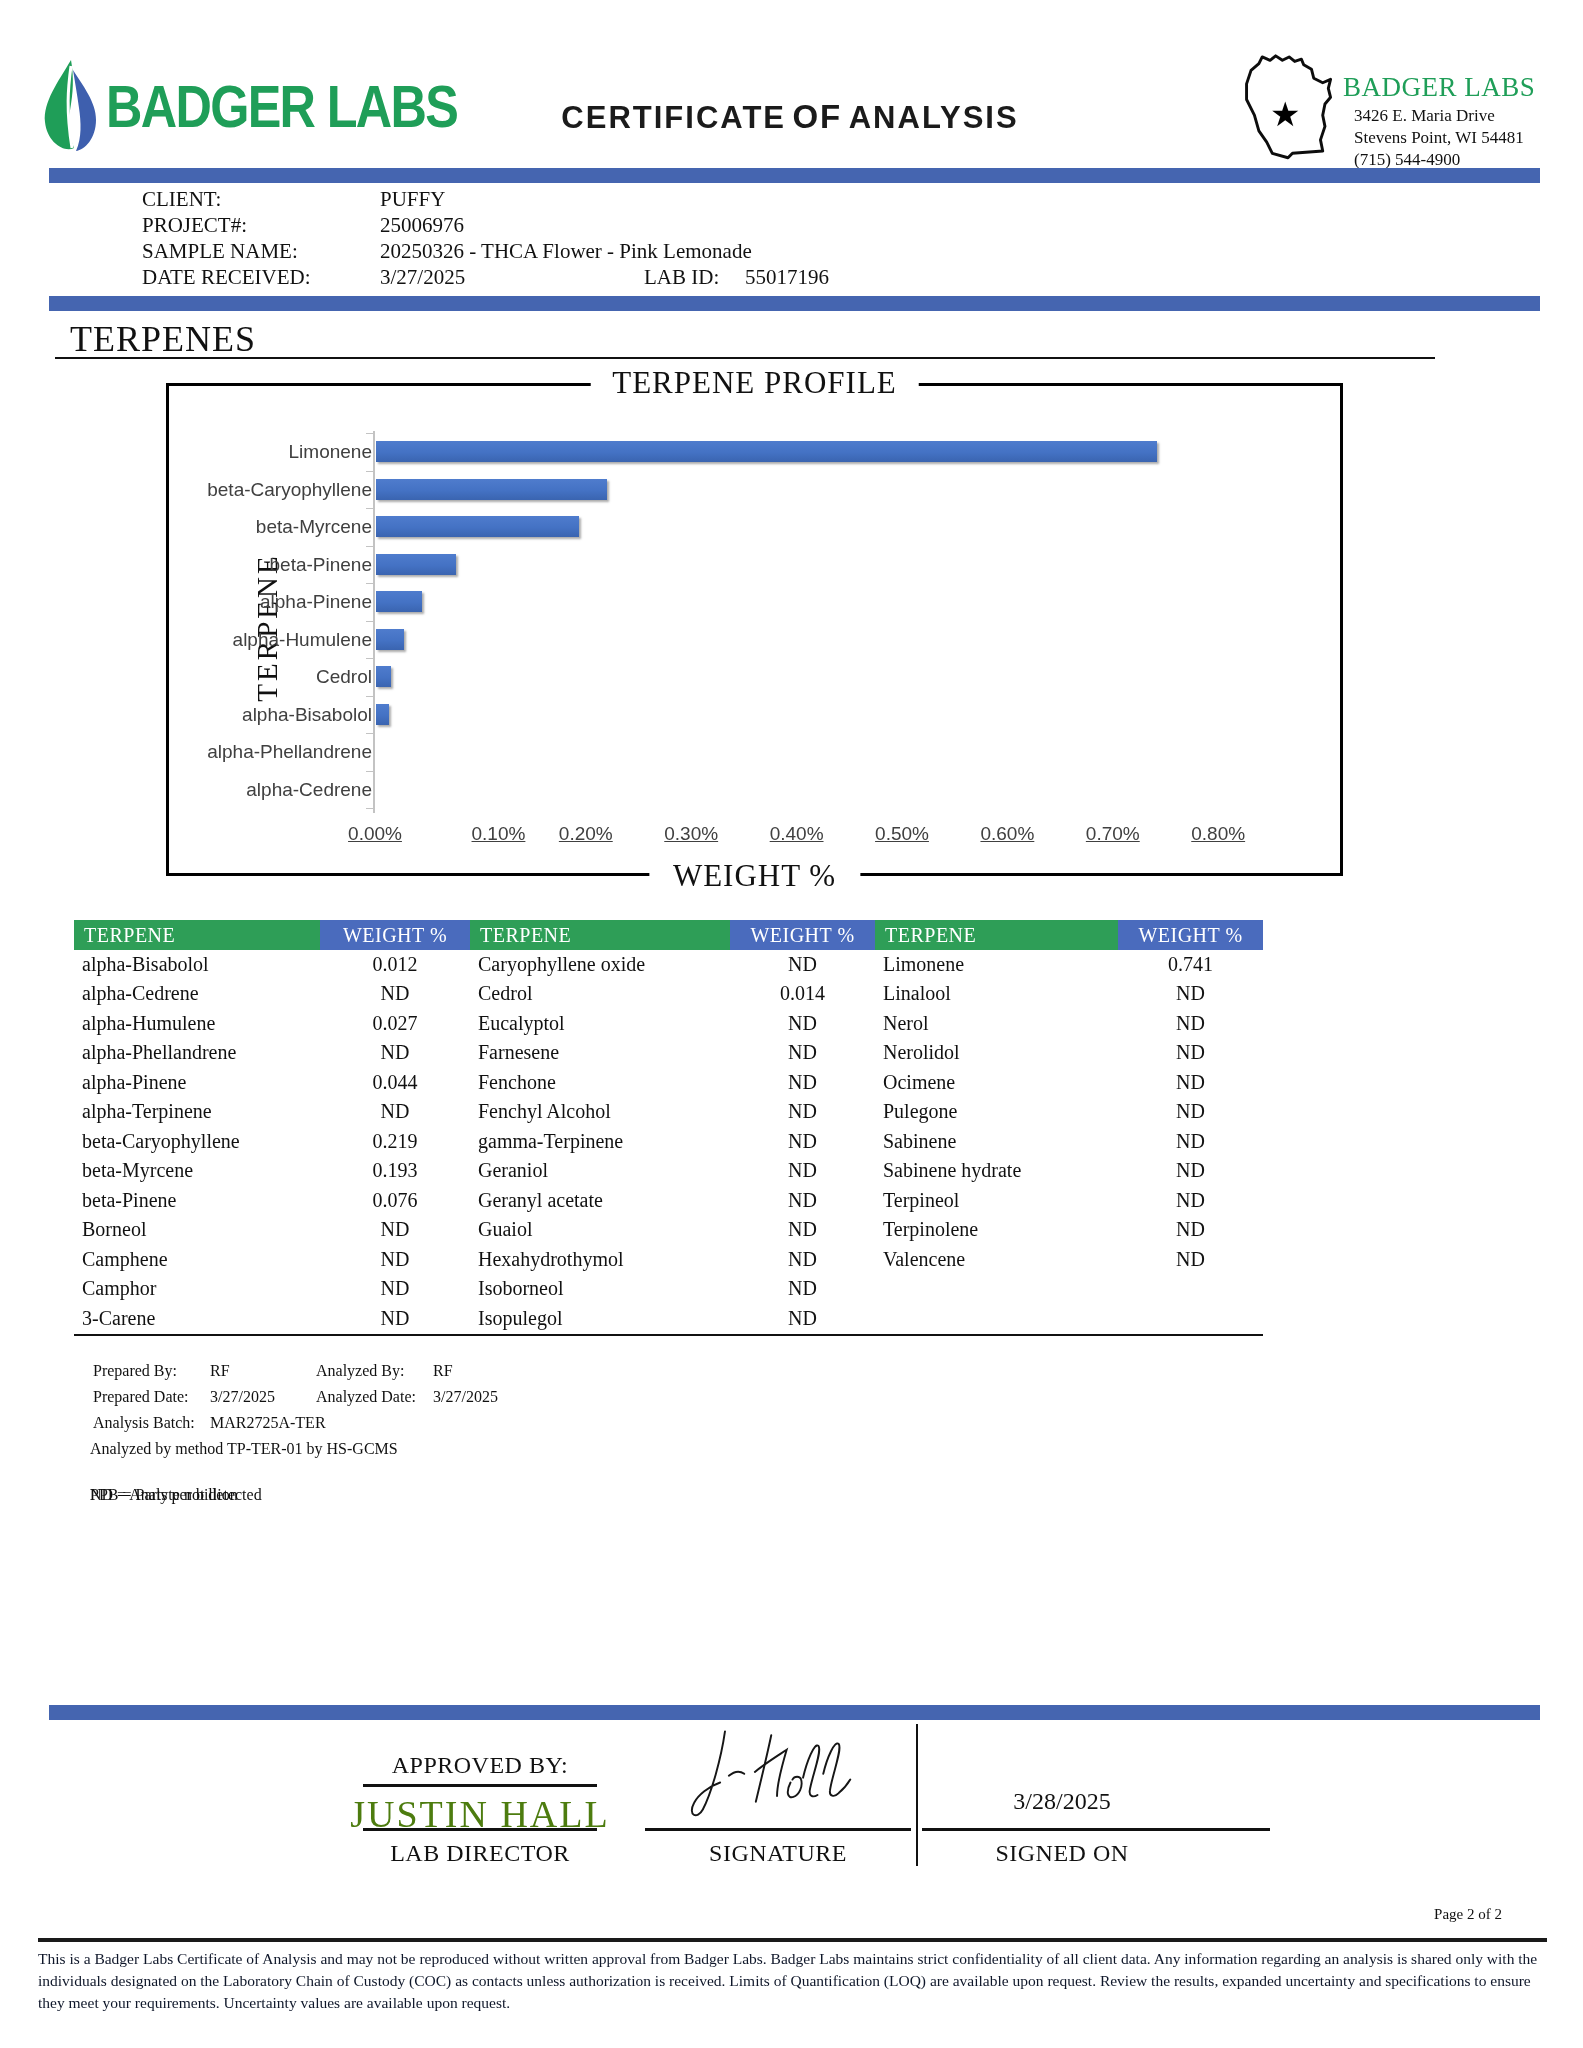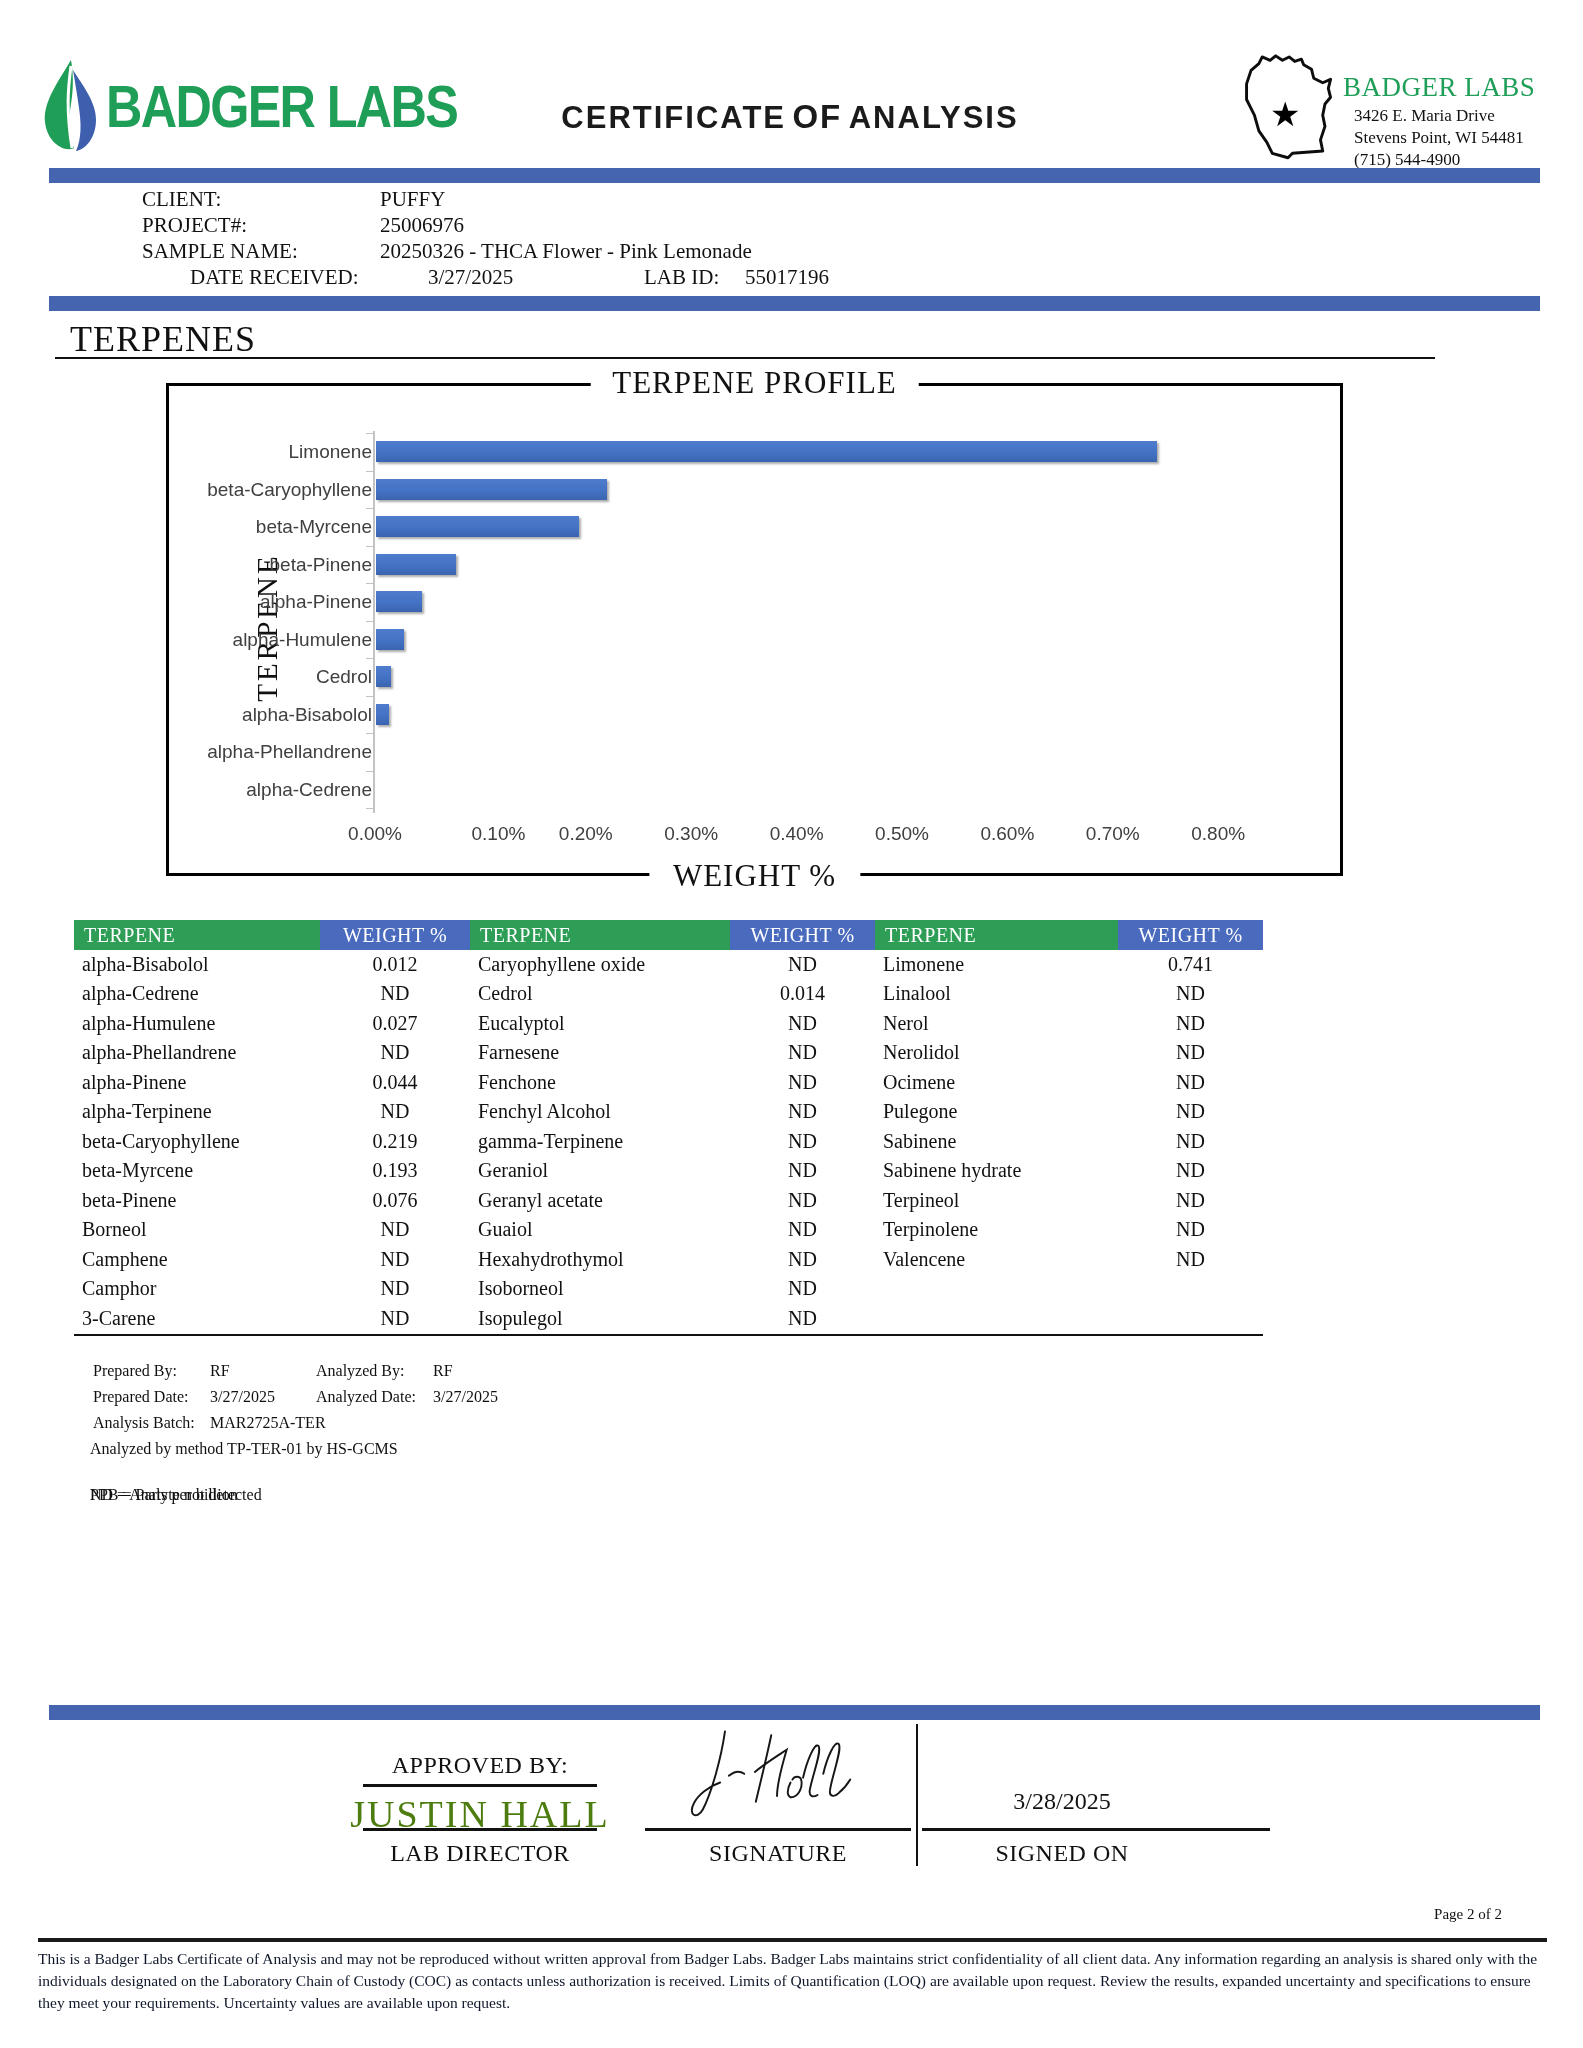--- a/index.html
+++ b/index.html
@@ -23,42 +23,42 @@
   .addr3{left:1354px;top:150px;font-size:17px;}
   .blue-rule{left:49px;width:1491px;height:15px;background:#4565b0;}
   .rule1{top:168px;}
   .rule2{top:296px;}
   .rule3{top:1705px;}
 
   
   .ci{font-size:21px;white-space:nowrap;}
   .ci-label{left:142px;}
   .ci-value{left:380px;}
-  .r1{top:187px;}.r2{top:213px;}.r3{top:239px;}.r4{top:265px;margin-left:48px;}
+  .r1{top:187px;}.r2{top:213px;}.r3{top:239px;}.r4{top:265px;}
   .labid-label{left:644px;top:265px;}
   .labid-value{left:745px;top:265px;}
 
   
   .sec-title{left:70px;top:318px;font-size:36px;letter-spacing:1px;}
   .sec-underline{left:55px;top:357px;width:1380px;height:2px;background:#111;}
 
   
   .chart-box{left:166px;top:383px;width:1171px;height:487px;border:3px solid #000;}
   .chart-title{top:-21px;left:50%;transform:translateX(-50%);background:#fff;padding:0 22px;
                font-size:31px;letter-spacing:1px;white-space:nowrap;}
   .xaxis-title{bottom:-21px;left:50%;transform:translateX(-50%);background:#fff;padding:0 24px;
                font-size:31px;letter-spacing:1px;white-space:nowrap;}
   .yaxis-title{left:-12px;top:225px;transform:rotate(-90deg);transform-origin:center;
                font-size:29px;letter-spacing:3px;width:220px;text-align:center;}
   .chart-cat{font-family:"Liberation Sans",sans-serif;font-size:19px;color:#404040;
              width:200px;text-align:right;height:37px;line-height:37px;right:968px;white-space:nowrap;}
   .chart-bar{left:207px;height:21px;background:linear-gradient(180deg,#4f7ccd 0%,#4472c4 55%,#3a64b0 100%);
              box-shadow:2px 2px 2px rgba(90,90,90,0.5);}
   .chart-tick{font-family:"Liberation Sans",sans-serif;font-size:19px;color:#404040;
-              top:437px;width:90px;text-align:center;}
+              top:437px;width:90px;text-align:center;text-decoration:underline;}
   .axis-line{left:204px;top:45px;width:2px;height:382px;background:#c3c3c3;}
   .axis-tick{width:8px;height:1px;background:#c3c3c3;left:197px;}
 
   
   .terp-table{left:74px;top:920px;width:1189px;display:grid;
               grid-template-columns:246px 150px 260px 145px 243px 145px;grid-auto-rows:29.5px;}
   .th{color:#fff;font-size:20px;height:30px;line-height:30px;letter-spacing:0.5px;}
   .th-green{background:#2e9e57;padding-left:10px;}
   .th-blue{background:#4a6bbd;text-align:center;}
   .td-name{font-size:20px;line-height:29.5px;padding-left:8px;white-space:nowrap;}

